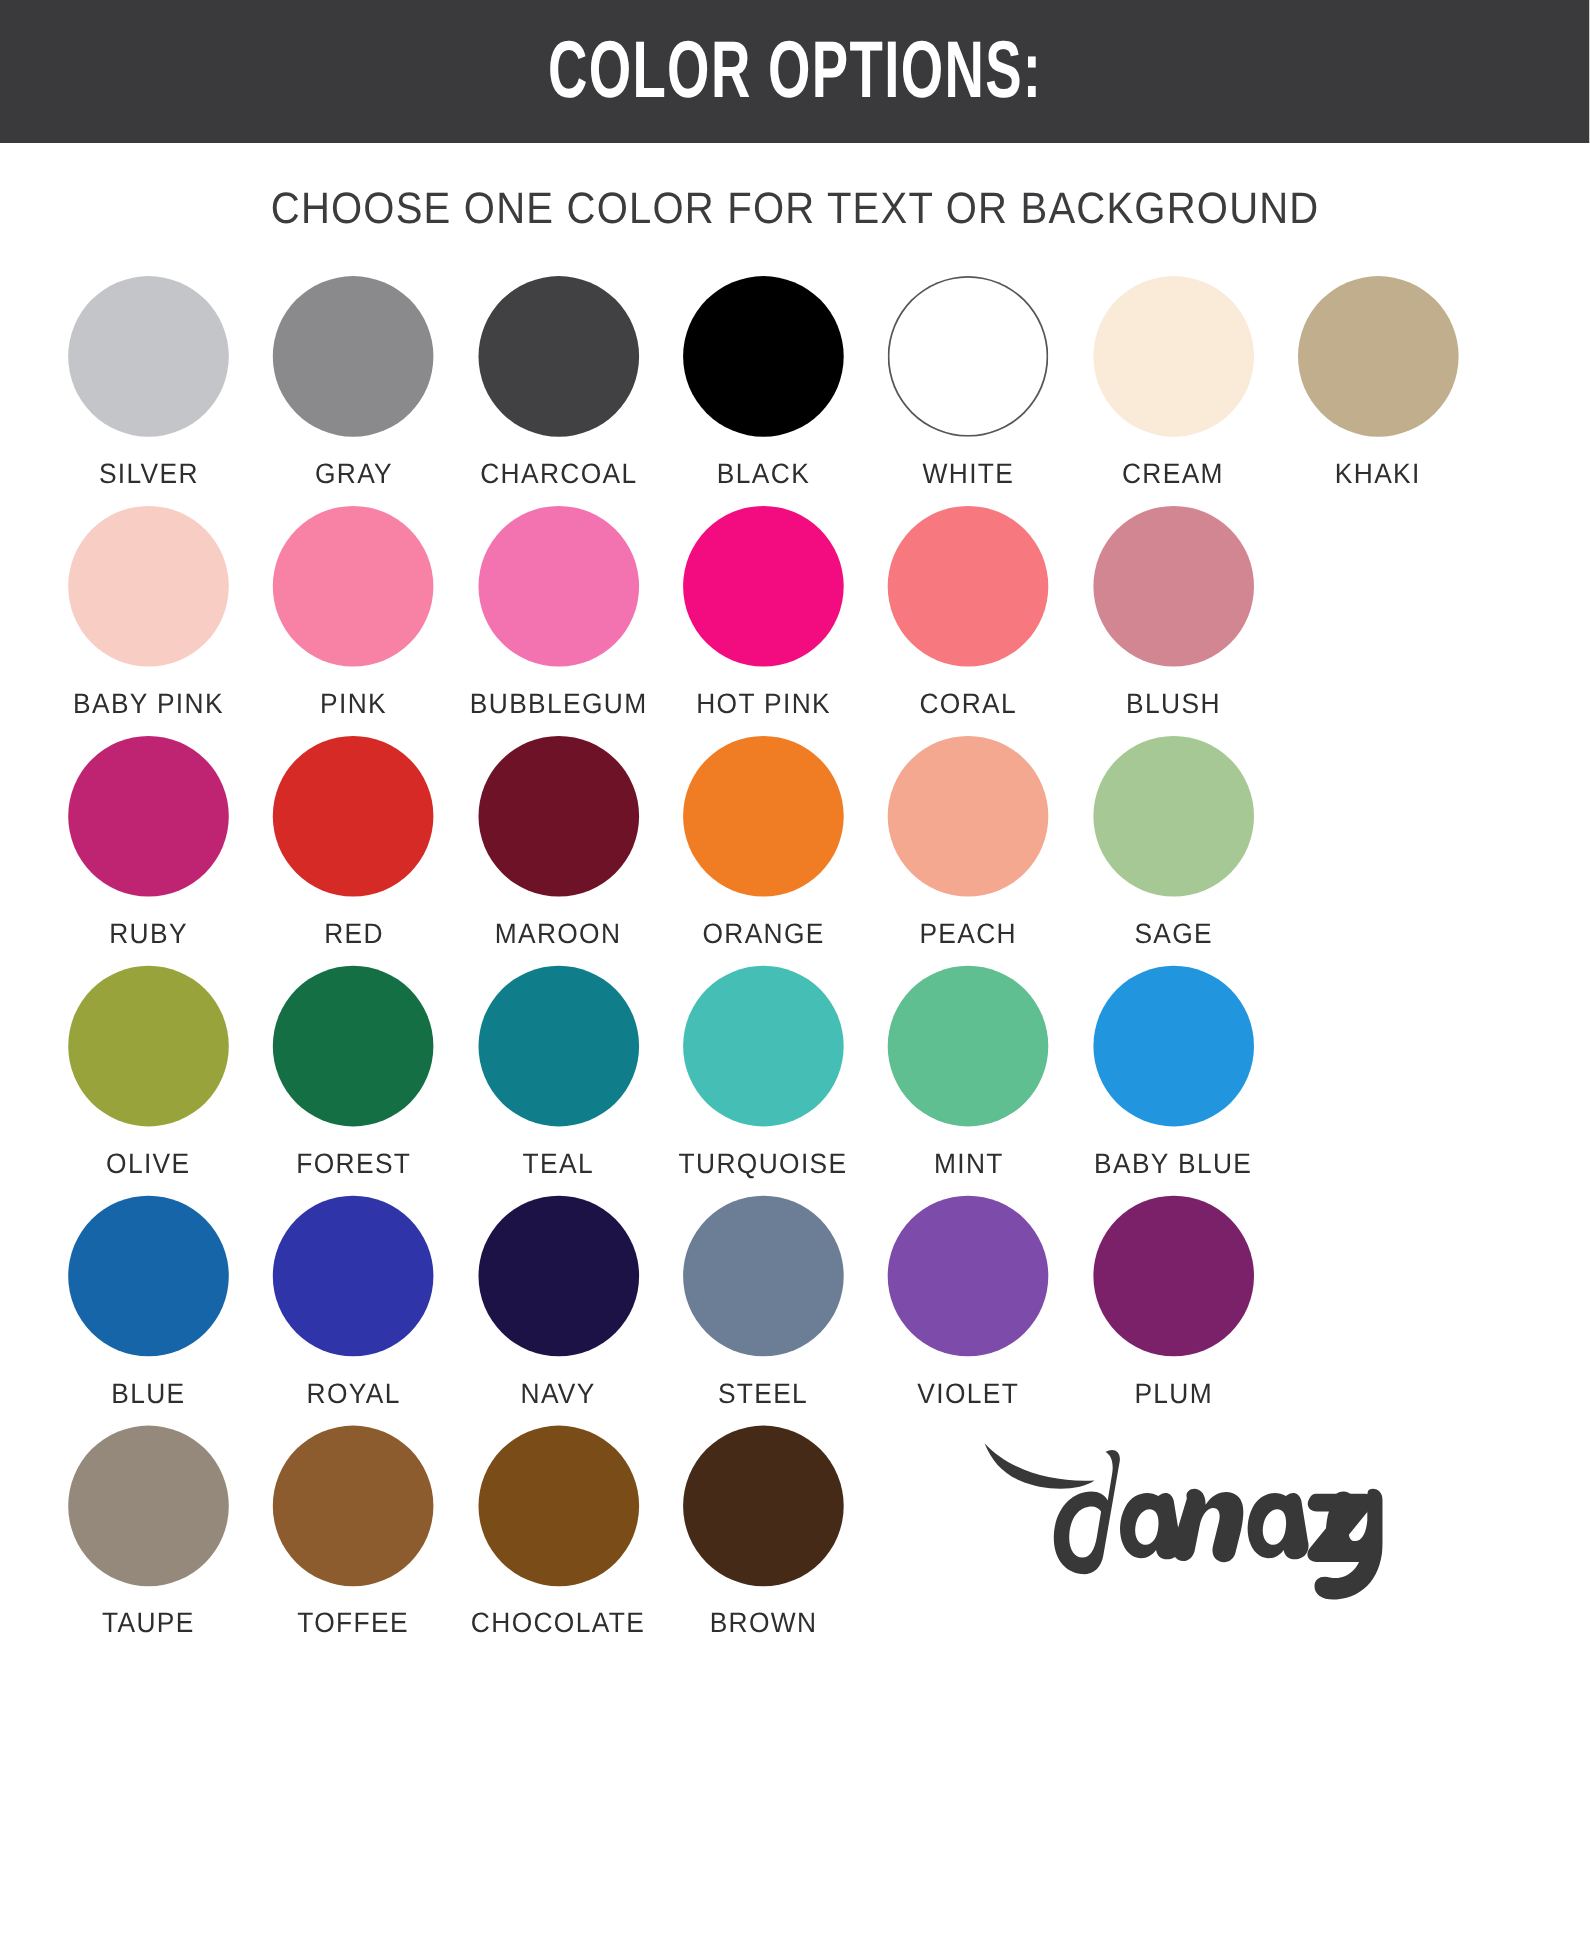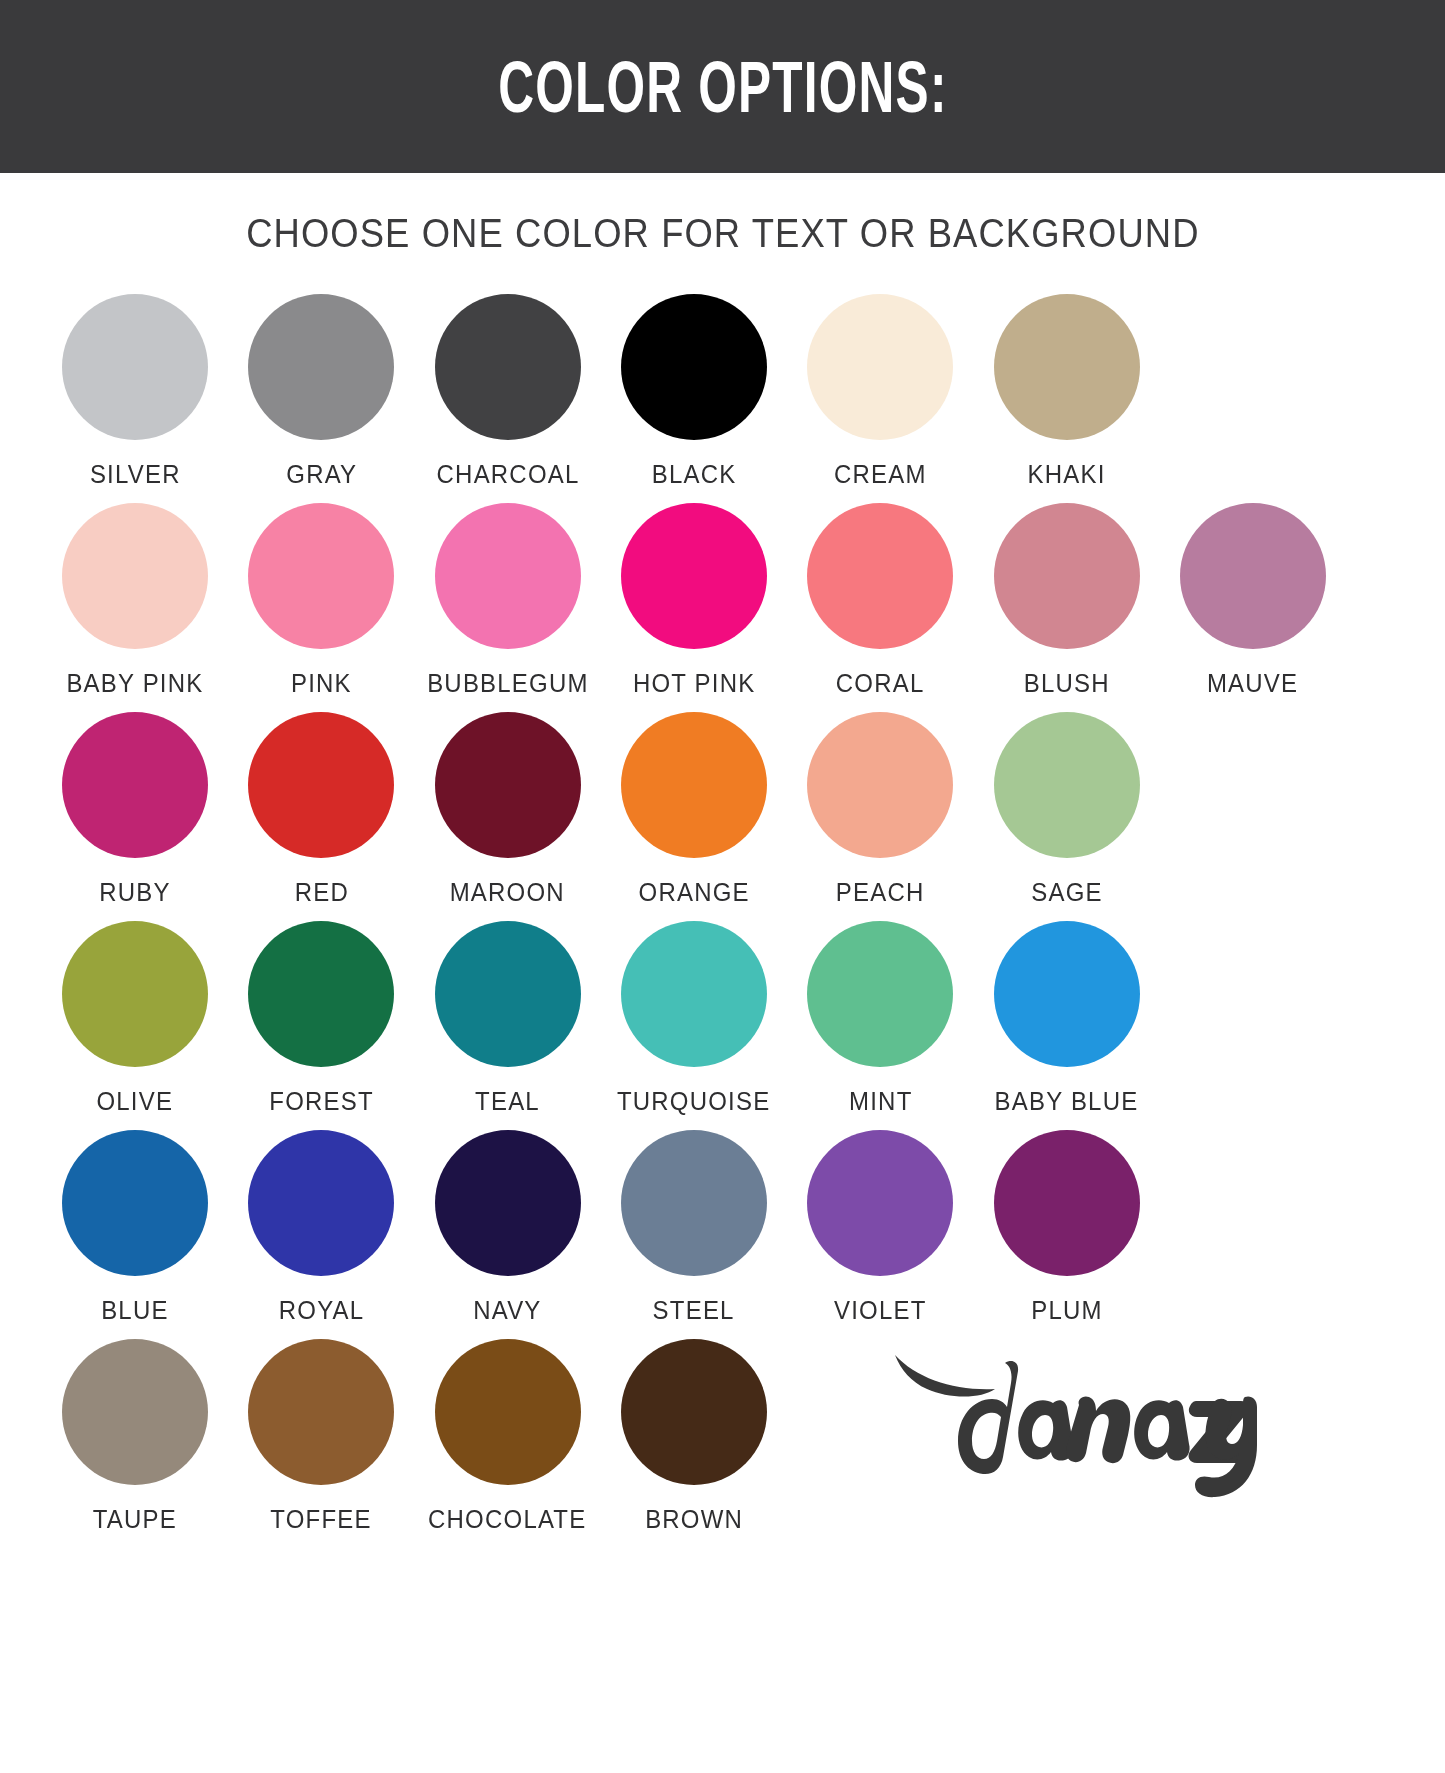--- a/index.html
+++ b/index.html
@@ -14,21 +14,21 @@
     font-family: "Liberation Sans", sans-serif;
     width: 1445px;
     height: 1773px;
     position: relative;
     overflow: hidden;
   }
 
   
   .header-bar {
     width: 1445px;
-    height: 173px;
+    height: 130px;
     background: #3a3a3c;
     display: flex;
     align-items: center;
     justify-content: center;
   }
 
   .header-title {
     color: #ffffff;
     font-family: "Liberation Sans Narrow", "Liberation Sans", sans-serif;
     font-weight: bold;
@@ -134,20 +134,24 @@
       </div>
       <div class="cell">
         <div class="swatch" style="background: rgb(65, 65, 67);"></div>
         <div class="cell-label">CHARCOAL</div>
       </div>
       <div class="cell">
         <div class="swatch" style="background: rgb(0, 0, 0);"></div>
         <div class="cell-label">BLACK</div>
       </div>
       <div class="cell">
+        <div class="swatch outlined" style="background: rgb(255, 255, 255);"></div>
+        <div class="cell-label">WHITE</div>
+      </div>
+      <div class="cell">
         <div class="swatch" style="background: rgb(249, 235, 216);"></div>
         <div class="cell-label">CREAM</div>
       </div>
       <div class="cell">
         <div class="swatch" style="background: rgb(192, 174, 140);"></div>
         <div class="cell-label">KHAKI</div>
       </div>
     </div>
     <div class="row">
       <div class="cell">
@@ -166,24 +170,20 @@
         <div class="swatch" style="background: rgb(242, 12, 127);"></div>
         <div class="cell-label">HOT PINK</div>
       </div>
       <div class="cell">
         <div class="swatch" style="background: rgb(247, 120, 127);"></div>
         <div class="cell-label">CORAL</div>
       </div>
       <div class="cell">
         <div class="swatch" style="background: rgb(209, 134, 145);"></div>
         <div class="cell-label">BLUSH</div>
-      </div>
-      <div class="cell">
-        <div class="swatch" style="background: rgb(183, 124, 159);"></div>
-        <div class="cell-label">MAUVE</div>
       </div>
     </div>
     <div class="row">
       <div class="cell">
         <div class="swatch" style="background: rgb(191, 36, 114);"></div>
         <div class="cell-label">RUBY</div>
       </div>
       <div class="cell">
         <div class="swatch" style="background: rgb(214, 42, 39);"></div>
         <div class="cell-label">RED</div>

